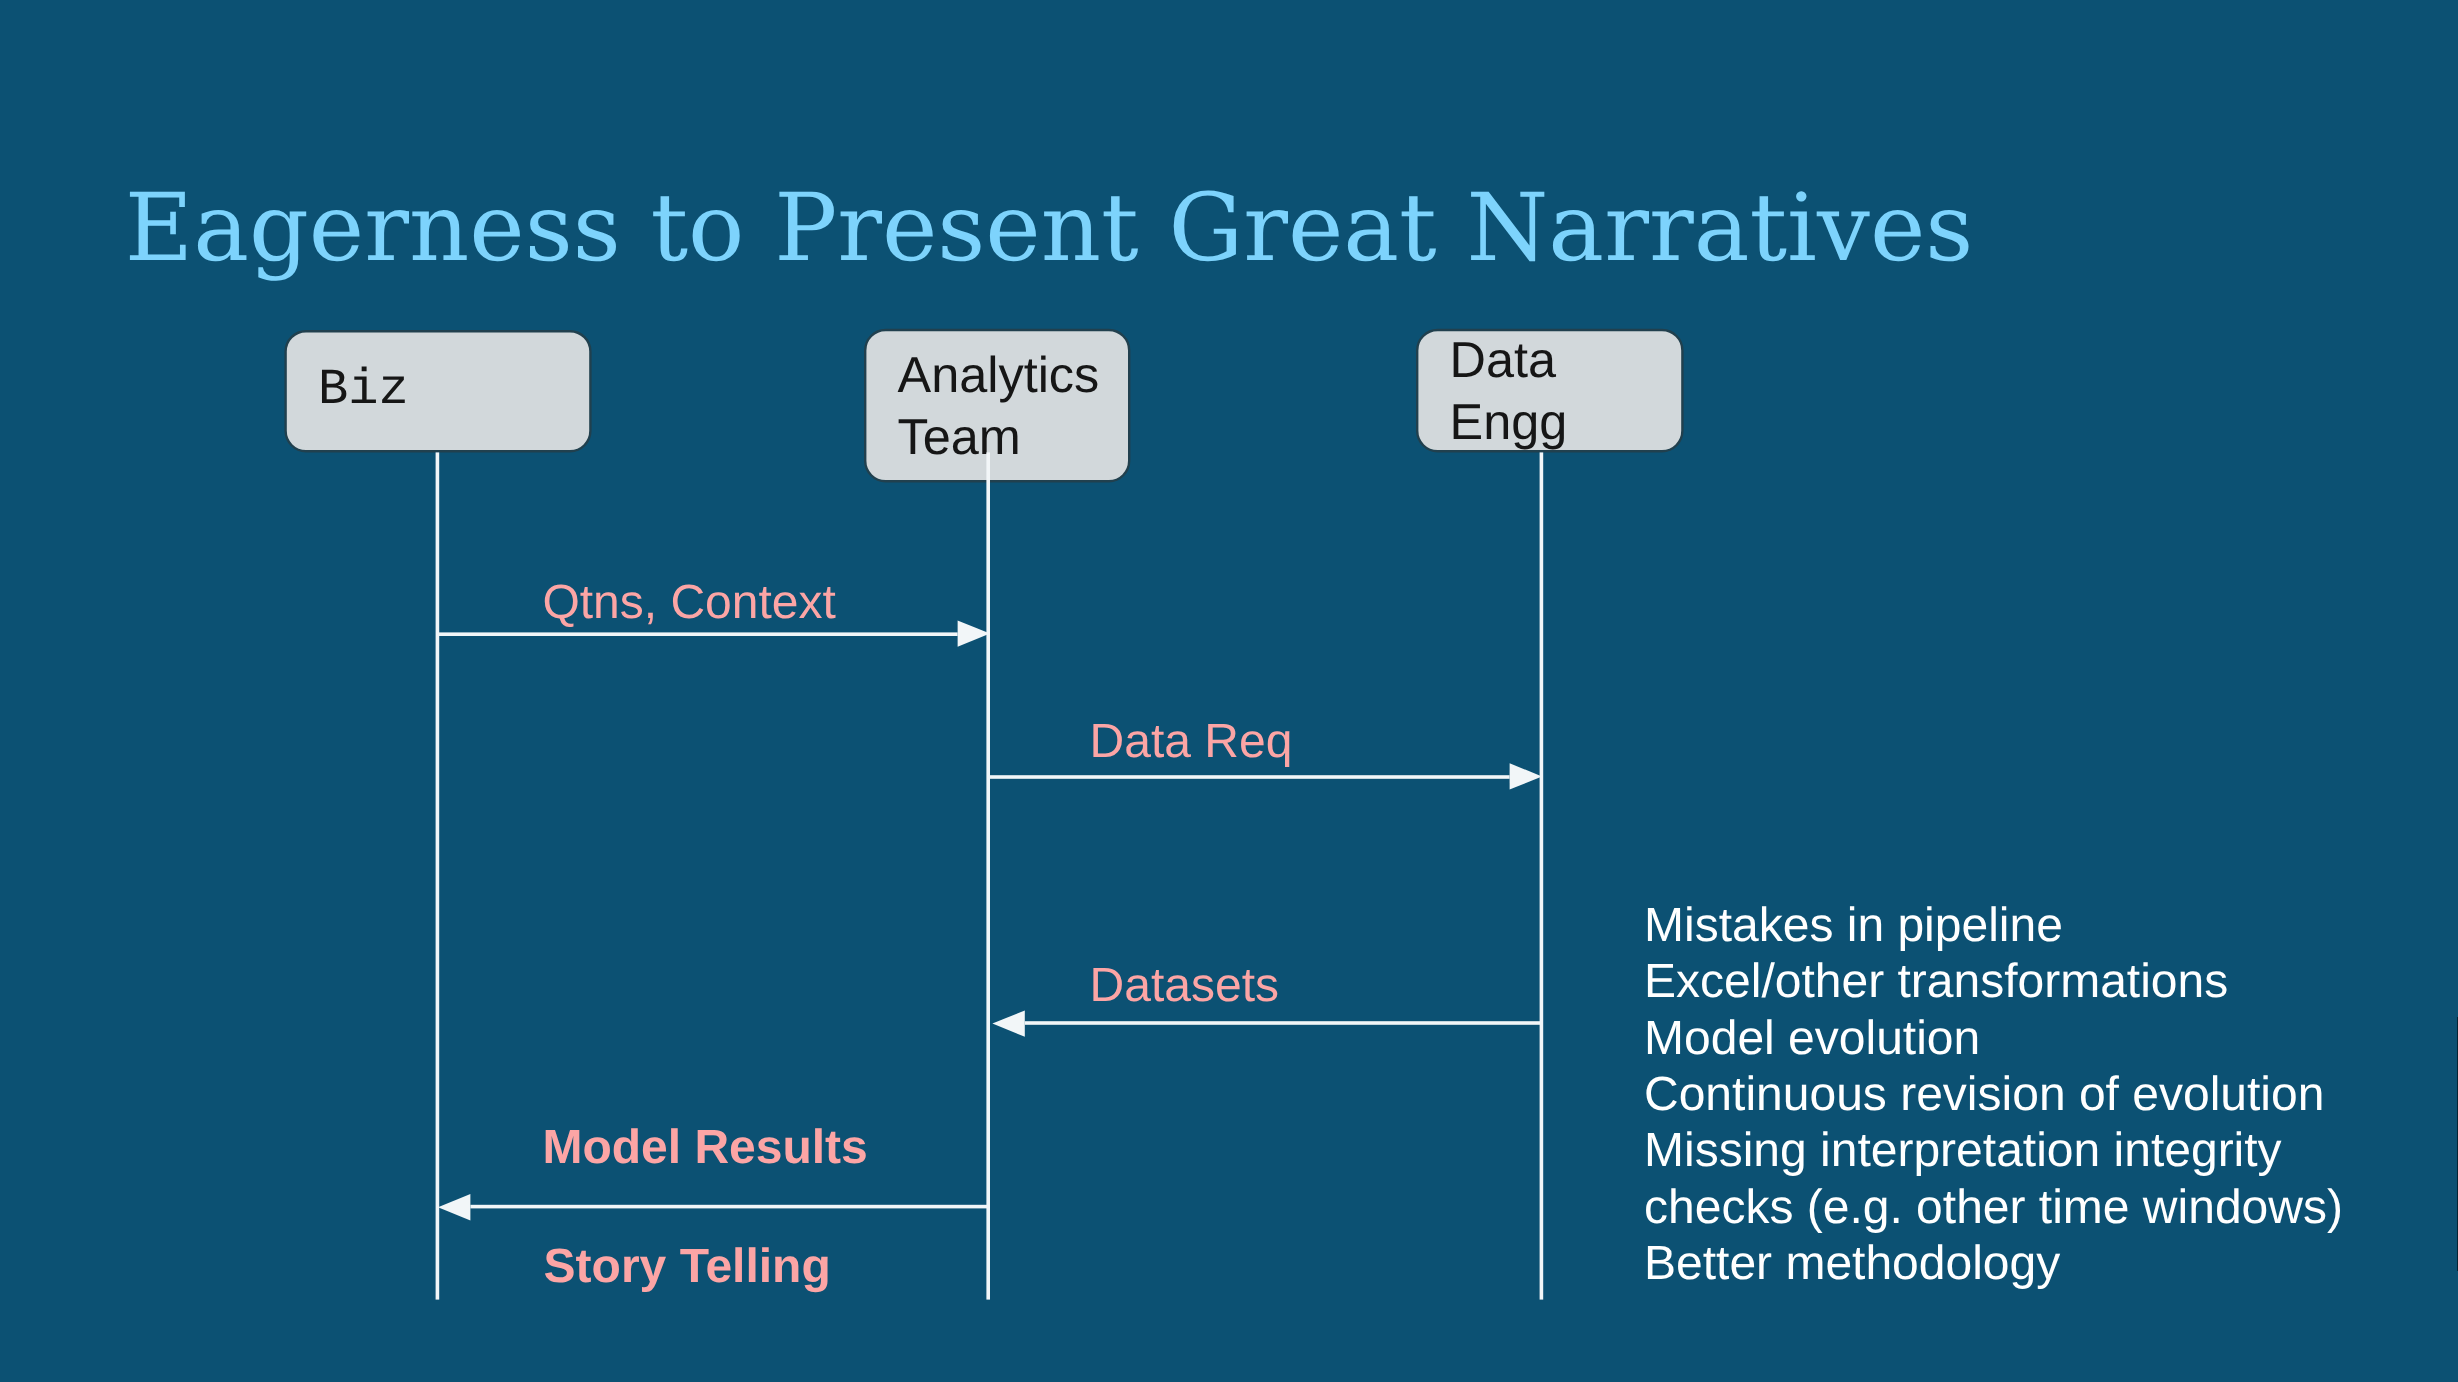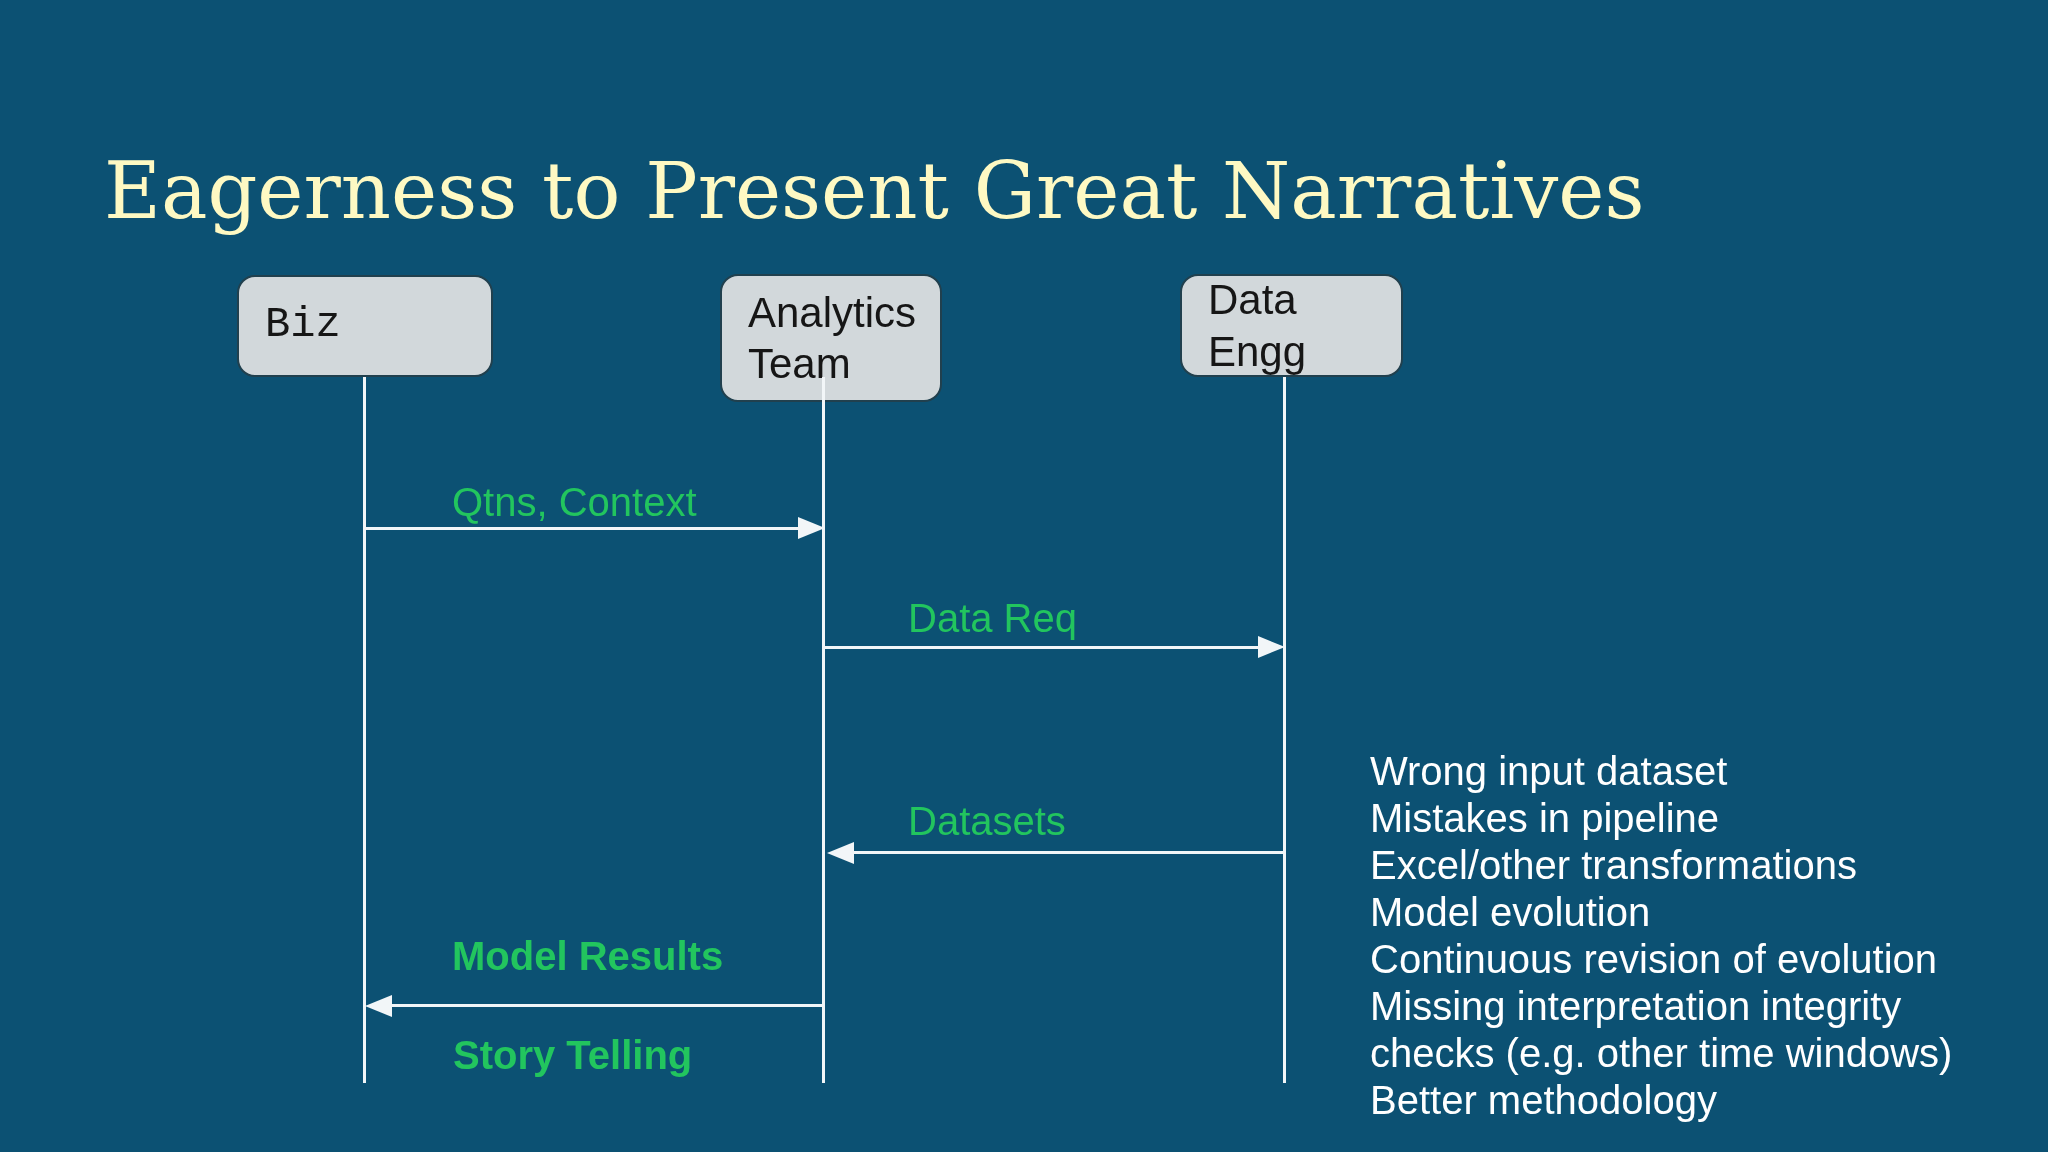--- a/index.html
+++ b/index.html
@@ -11,21 +11,21 @@
     overflow: hidden;
     font-family: "Liberation Sans", sans-serif;
   }
   .title {
     position: absolute;
     left: 104px;
     top: 145px;
     font-family: "DejaVu Serif", "Liberation Serif", serif;
     font-size: 78px;
     line-height: 1.2;
-    color: #fef9c3;
+    color: #7dd3fc;
     white-space: nowrap;
     letter-spacing: 0px;
   }
   .actor-box {
     position: absolute;
     background: #D2D8DB;
     border: 2px solid #21404E;
     border-radius: 18px;
     box-sizing: border-box;
     display: flex;
@@ -63,21 +63,21 @@
   }
   .arrow-left {
     position: absolute;
     width: 0; height: 0;
     border-top: 11px solid transparent;
     border-bottom: 11px solid transparent;
     border-right: 27px solid #F2F6F8;
   }
   .msg-label {
     position: absolute;
-    color: #22c55e;
+    color: #fca5a5;
     font-size: 40px;
     line-height: 1.2;
     white-space: nowrap;
   }
   .msg-label.bold { font-weight: bold; }
   .notes {
     position: absolute;
     left: 1370px;
     top: 748px;
     color: #FFFFFF;
@@ -130,21 +130,20 @@
 
   <div>
     <div class="msg-label bold" style="left:452px; top:932px;text-align:right;">Model Results</div>
     <div class="msg-line" style="left:392px; top:1004px; width:431px;"></div>
     <div class="arrow-left" style="left:365px; top:995px;"></div>
   </div>
 
   <div class="msg-label bold" style="left:453px; top:1031px;">Story Telling</div>
 
   <div class="notes">
-    <div class="note-line">Wrong input dataset</div>
     <div class="note-line">Mistakes in pipeline</div>
     <div class="note-line">Excel/other transformations</div>
     <div class="note-line">Model evolution</div>
     <div class="note-line">Continuous revision of evolution</div>
     <div class="note-line">Missing interpretation integrity</div>
     <div class="note-line">checks (e.g. other time windows)</div>
     <div class="note-line">Better methodology</div>
   </div>
 
 </div>

